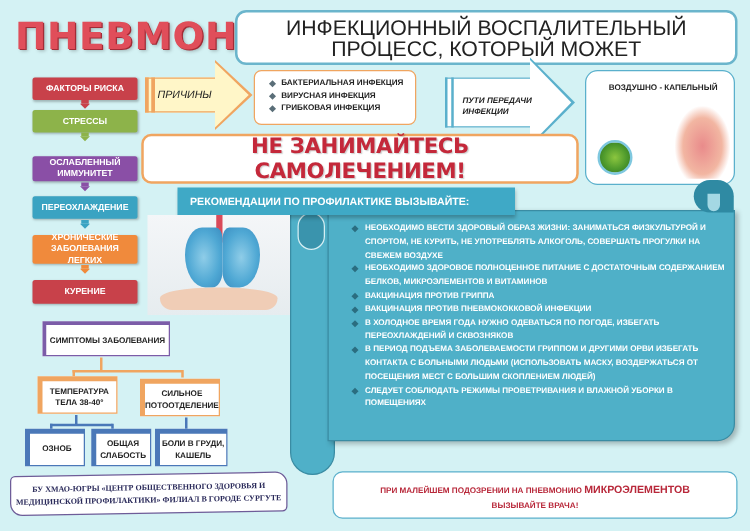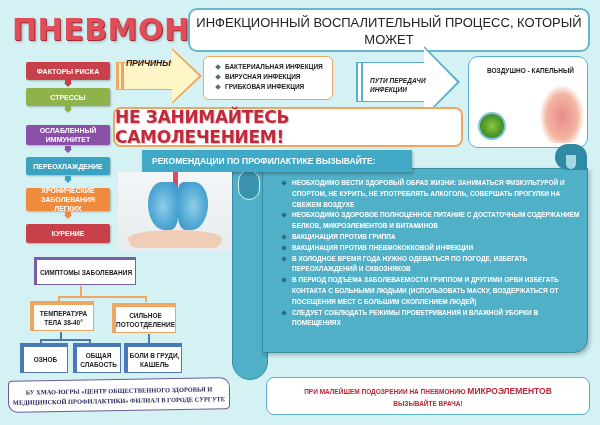--- a/index.html
+++ b/index.html
@@ -18,21 +18,21 @@
     color: #e04e5a;
     letter-spacing: 0.5px;
     text-shadow: 1px 1px 0 #a32b36, 2px 2px 3px rgba(0,0,0,0.25);
     font-family: "DejaVu Sans", sans-serif;
   }
 
   
   .def-box {
     left: 188px; top: 8px; width: 402px; height: 44px;
     background: #fff; border: 2px solid #6bb5cc; border-radius: 9px;
-    font-size: 13px; color: #222; text-align: center; line-height: 17px;
+    font-size: 17px; color: #222; text-align: center; line-height: 17px;
     padding-top: 4px;
   }
 
   
   .risk-box {
     left: 26px; width: 84px;
     color: #fff; font-size: 7px; font-weight: bold; text-align: center;
     display: flex; align-items: center; justify-content: center;
     line-height: 9px; border-radius: 2px;
     box-shadow: 1px 1px 2px rgba(0,0,0,0.25);
@@ -53,21 +53,21 @@
     border-top: 28px solid transparent; border-bottom: 28px solid transparent;
     border-left: 30px solid #f0a560;
   }
   .cause-arrow-head-inner {
     left: 172px; top: 50px; width: 0; height: 0;
     border-top: 26px solid transparent; border-bottom: 26px solid transparent;
     border-left: 27px solid #fff6c8;
   }
   .cause-stripe { top: 62px; width: 3px; height: 28px; background: #f0a560; }
   .cause-label {
-    left: 126px; top: 58px; font-size: 8.5px; font-weight: bold; font-style: italic; color: #222;
+    left: 126px; top: 70px; font-size: 8.5px; font-weight: normal; font-style: italic; color: #222;
   }
 
   .causes-box {
     left: 203px; top: 56px; width: 130px; height: 44px;
     background: #fff; border: 1.5px solid #f0a560; border-radius: 6px;
     padding: 5px 0 0 12px;
   }
   .causes-box .item { font-size: 6.5px; font-weight: bold; color: #222; line-height: 10px; display: flex; align-items: center; }
   .diamond { display: inline-block; width: 4px; height: 4px; background: #5a6e78; transform: rotate(45deg); margin-right: 5px; flex: none; }
 
@@ -101,20 +101,21 @@
   .warn-box {
     left: 113px; top: 107px; width: 350px; height: 40px;
     background: #fff; border: 2px solid #f0a560; border-radius: 8px;
     display: flex; align-items: center; justify-content: center;
   }
   .warn-text {
     font-size: 17px; font-weight: bold; color: #c4283a;
     text-shadow: 1px 1px 1px rgba(0,0,0,0.2);
     font-family: "DejaVu Sans", sans-serif;
     letter-spacing: -0.3px;
+    text-align: center;
   }
 
   
   .rec-header {
     left: 142px; top: 150px; width: 270px; height: 22px;
     background: #3fa9c6; color: #fff; font-size: 8.5px; font-weight: bold;
     display: flex; align-items: center; padding-left: 10px;
     box-shadow: 1px 2px 3px rgba(0,0,0,0.25);
   }
 

